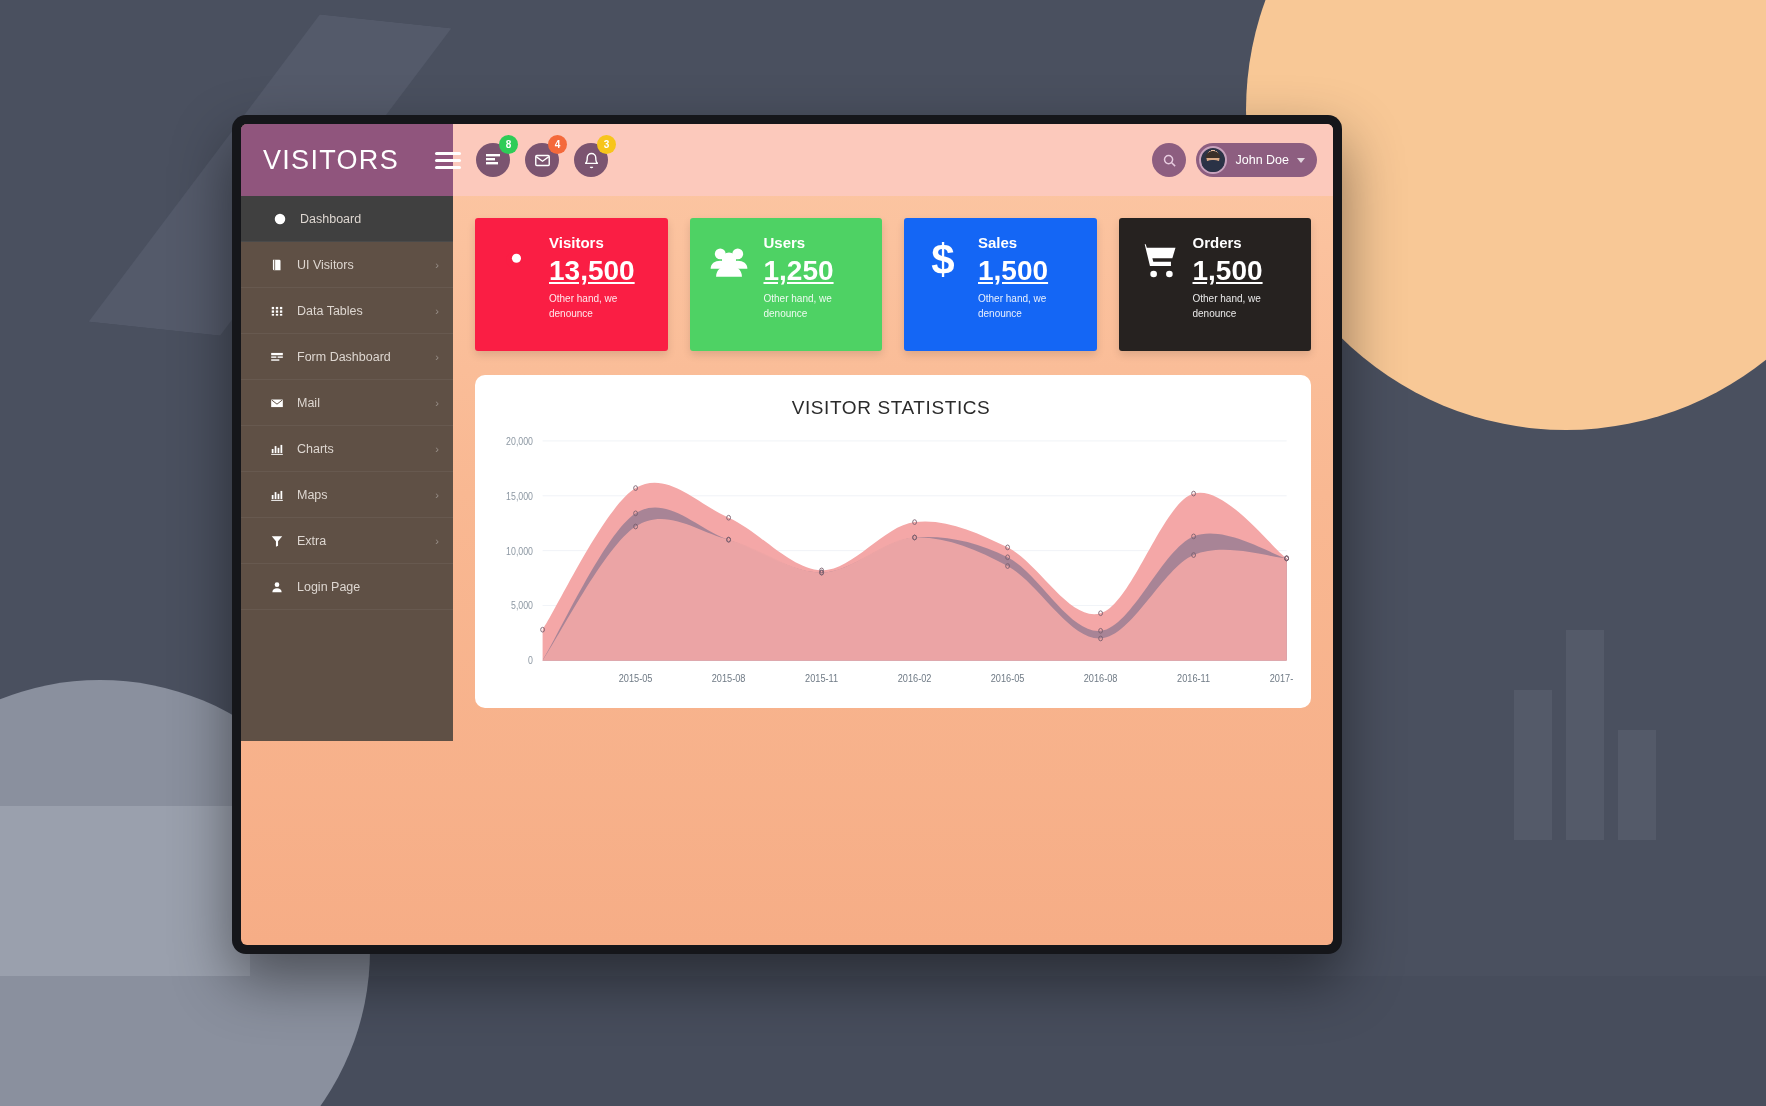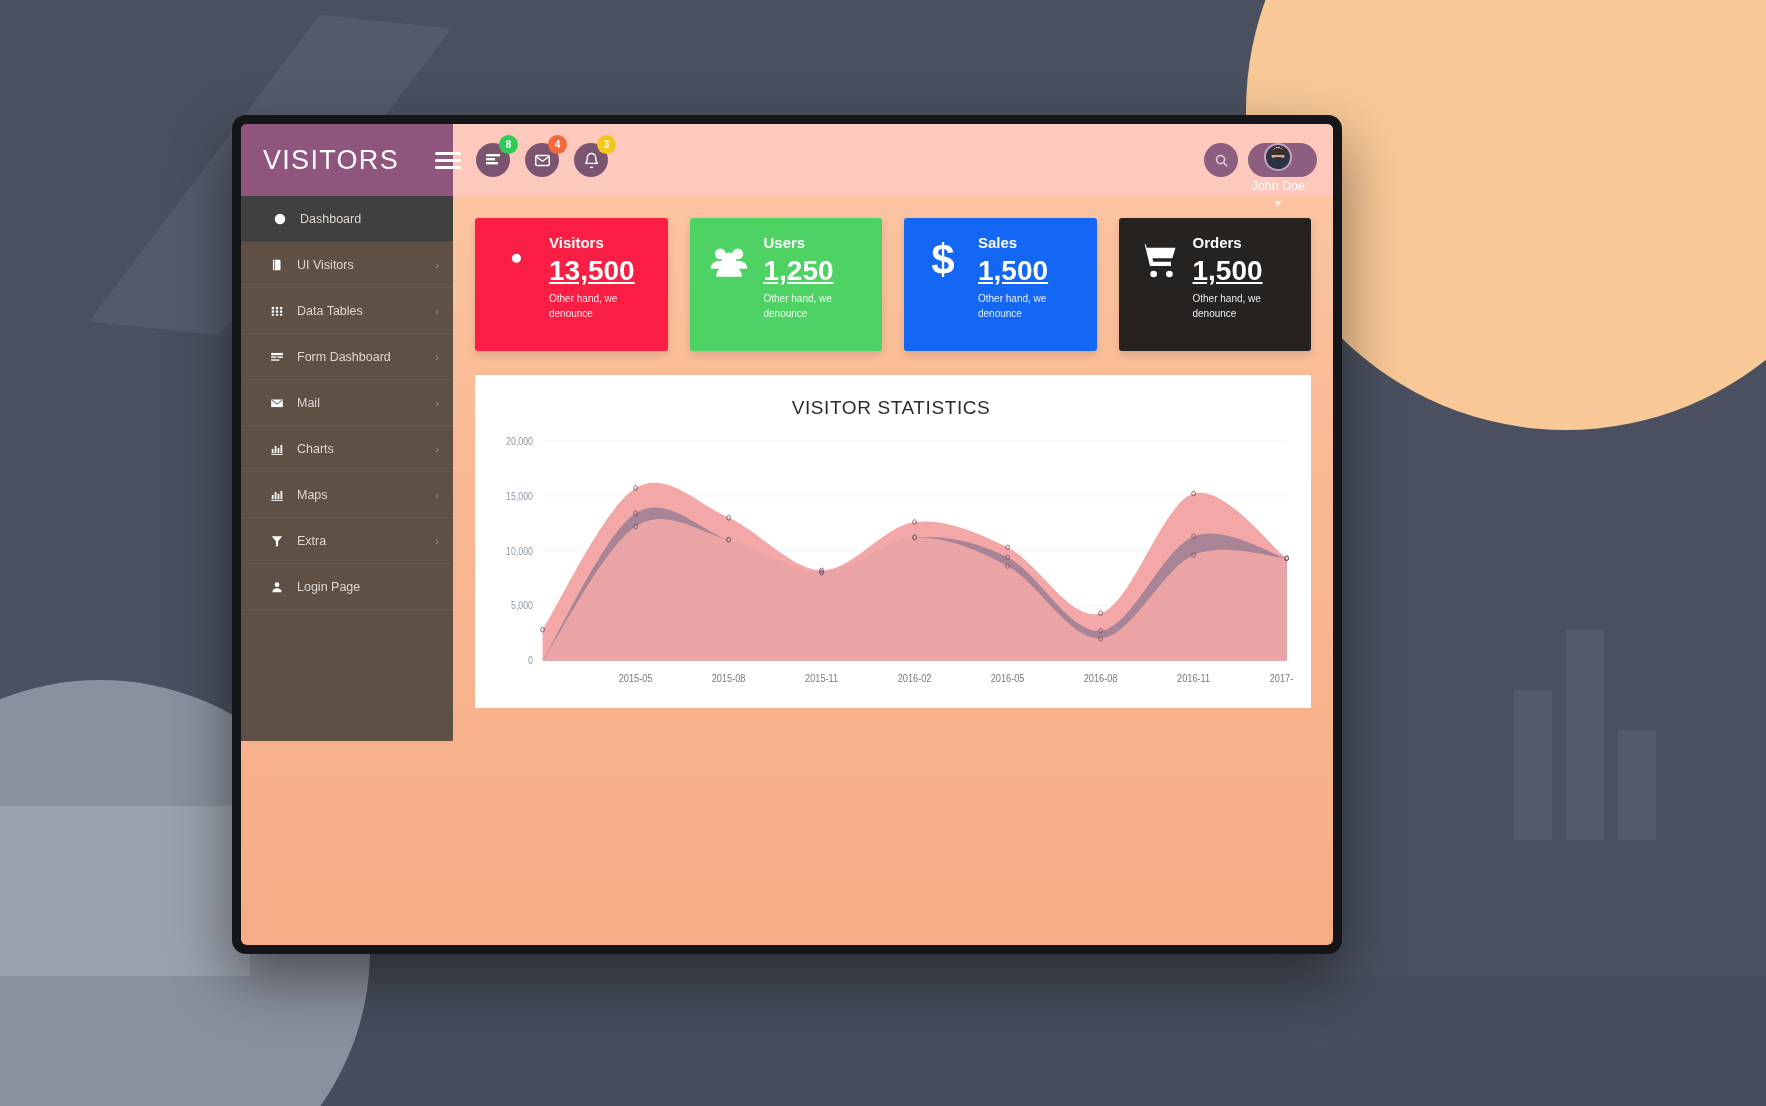--- a/index.html
+++ b/index.html
@@ -130,21 +130,21 @@
     margin-left: auto; display: flex; align-items: center; gap: 10px;
   }
   #search-btn {
     width: 34px; height: 34px; border-radius: 50%;
     background: #8d5e80; display: flex; align-items: center; justify-content: center;
     cursor: pointer;
   }
   #user-chip {
     height: 34px; border-radius: 18px; background: #8d5e80;
     display: flex; align-items: center; gap: 8px;
-    padding: 0 12px 0 3px; cursor: pointer; flex-direction: column;
+    padding: 0 12px 0 3px; cursor: pointer;
   }
   #avatar {
     width: 28px; height: 28px; border-radius: 50%;
     background: radial-gradient(circle at 50% 34%, #e9bfa2 0 30%, #2c3446 31% 100%);
     border: 2px solid #c9a3bd; overflow: hidden; position: relative; flex: 0 0 28px;
   }
   #avatar .face {
     position: absolute; left: 50%; top: 16%; transform: translateX(-50%);
     width: 13px; height: 13px; border-radius: 50%; background: #dcab86;
   }
@@ -178,21 +178,21 @@
   .card-ico { color: #fff; flex: 0 0 auto; padding-top: 5px; }
   .card-body { min-width: 0; }
   .card-title { color: #fff; font-size: 15px; font-weight: 700; line-height: 1.2; }
   .card-value { color: #fff; font-size: 28px; font-weight: 700; line-height: 1.25; margin-top: 1px; text-decoration: underline; }
   .card-sub { color: rgba(255,255,255,.9); font-size: 10px; line-height: 1.45; margin-top: 4px; }
 
   
   #chart-panel {
     margin-top: 24px;
     background: #fff;
-    border-radius: 1px;
+    border-radius: 10px;
     height: 333px;
     padding: 22px 22px 10px 18px;
     position: relative;
   }
   #chart-title {
     text-align: center; font-size: 19px; letter-spacing: .6px;
     color: #2b2b2b; font-weight: 400;
   }
   #chart-area { position: absolute; left: 18px; right: 18px; top: 56px; bottom: 10px; }
   #chart-svg { width: 100%; height: 100%; display: block; }

